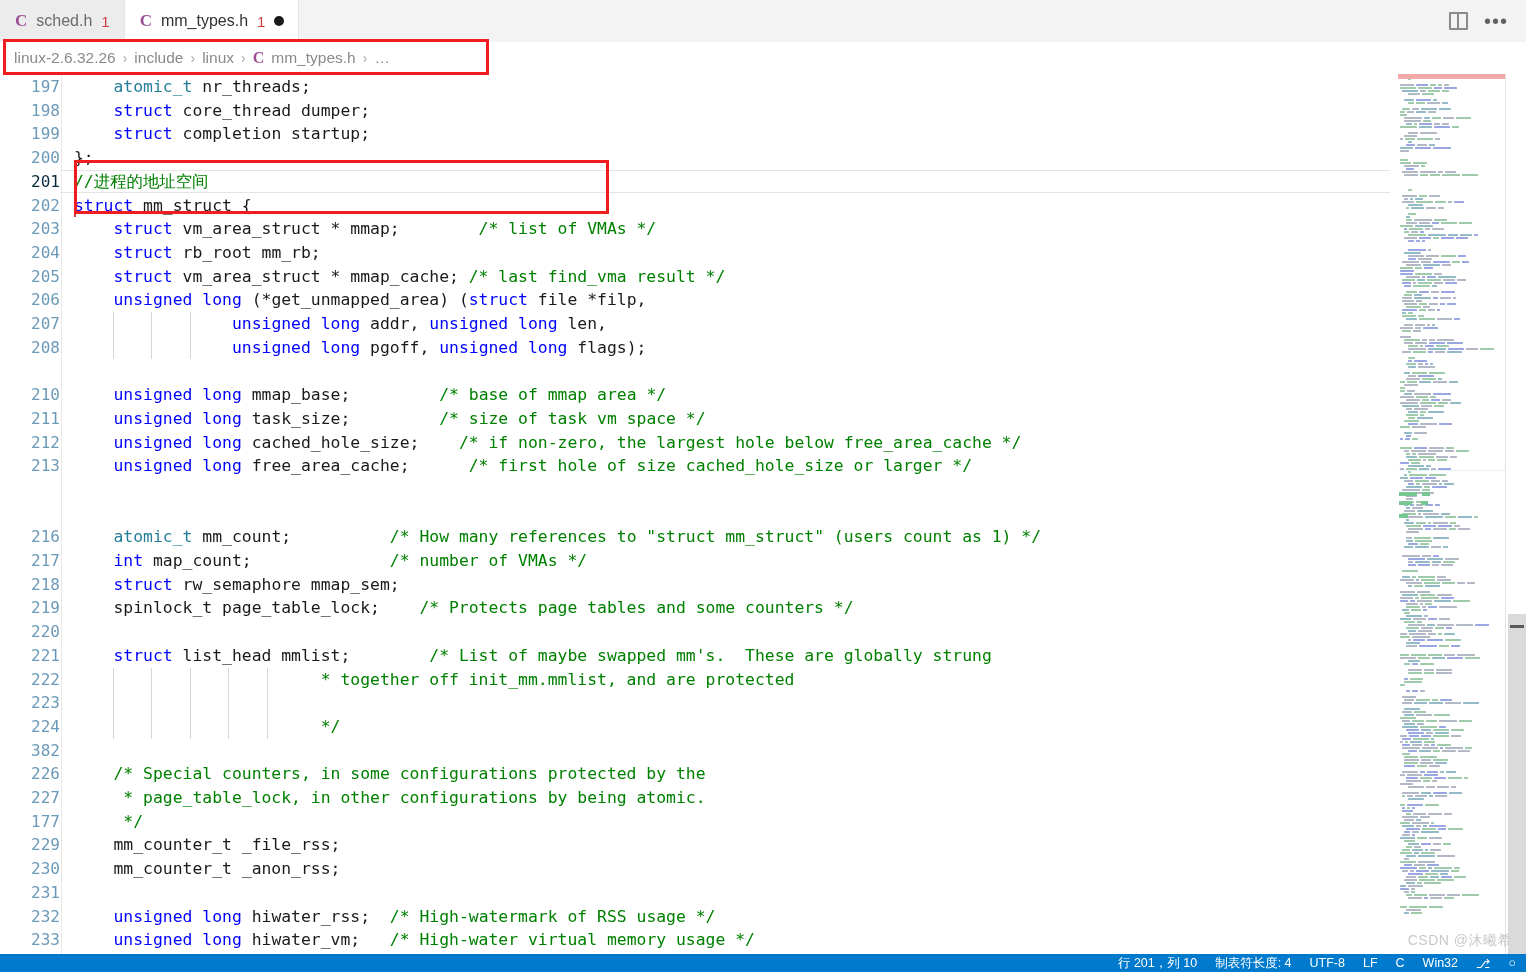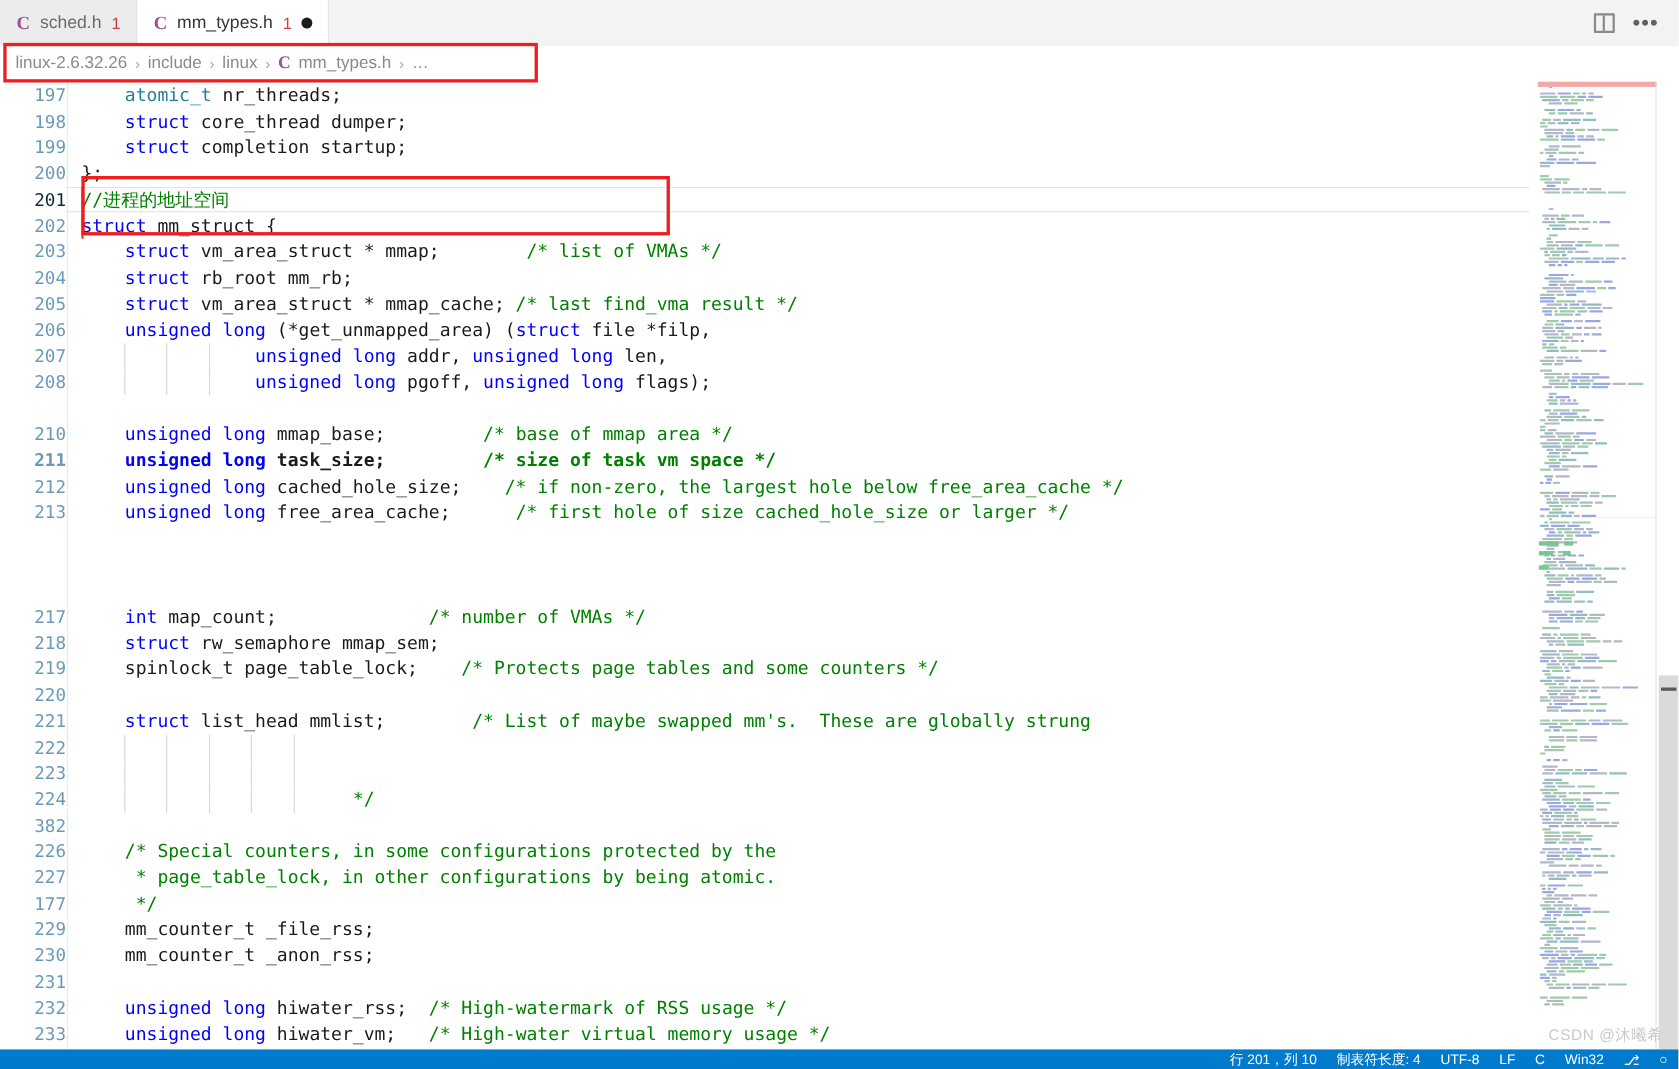--- a/index.html
+++ b/index.html
@@ -154,29 +154,30 @@
         <div class="row" style="position: absolute; left: 0px; right: 0px; top: 214.3px;"><span class="ln">206</span><span class="code"><span class="pl">    </span><span class="kw">unsigned long</span><span class="pl"> (*get_unmapped_area) (</span><span class="kw">struct</span><span class="pl"> file *filp,</span></span></div>
         <div class="row" style="position: absolute; left: 0px; right: 0px; top: 238px;"><span class="ln">207</span><span class="code"><span class="pl">    </span><span class="pl">            </span><span class="kw">unsigned long</span><span class="pl"> addr, </span><span class="kw">unsigned long</span><span class="pl"> len,</span></span></div>
         <div class="iguide" style="left: 112.6px; top: 238px; height: 23.7px;"></div>
         <div class="iguide" style="left: 151.2px; top: 238px; height: 23.7px;"></div>
         <div class="iguide" style="left: 189.8px; top: 238px; height: 23.7px;"></div>
         <div class="row" style="position: absolute; left: 0px; right: 0px; top: 261.7px;"><span class="ln">208</span><span class="code"><span class="pl">    </span><span class="pl">            </span><span class="kw">unsigned long</span><span class="pl"> pgoff, </span><span class="kw">unsigned long</span><span class="pl"> flags);</span></span></div>
         <div class="iguide" style="left: 112.6px; top: 261.7px; height: 23.7px;"></div>
         <div class="iguide" style="left: 151.2px; top: 261.7px; height: 23.7px;"></div>
         <div class="iguide" style="left: 189.8px; top: 261.7px; height: 23.7px;"></div>
         <div class="row" style="position: absolute; left: 0px; right: 0px; top: 309.1px;"><span class="ln">210</span><span class="code"><span class="pl">    </span><span class="kw">unsigned long</span><span class="pl"> mmap_base;</span><span class="cm">         /* base of mmap area */</span></span></div>
-        <div class="row" style="position: absolute; left: 0px; right: 0px; top: 332.8px; font-weight: bold;"><span class="ln">211</span><span class="code"><span class="pl">    </span><span class="kw">unsigned long</span><span class="pl"> task_size;</span><span class="cm">         /* size of task vm space */</span></span></div>
+        <div class="row" style="position: absolute; left: 0px; right: 0px; top: 332.8px;"><span class="ln">211</span><span class="code"><span class="pl">    </span><span class="kw">unsigned long</span><span class="pl"> task_size;</span><span class="cm">         /* size of task vm space */</span></span></div>
         <div class="row" style="position: absolute; left: 0px; right: 0px; top: 356.5px;"><span class="ln">212</span><span class="code"><span class="pl">    </span><span class="kw">unsigned long</span><span class="pl"> cached_hole_size;</span><span class="cm">    /* if non-zero, the largest hole below free_area_cache */</span></span></div>
         <div class="row" style="position: absolute; left: 0px; right: 0px; top: 380.2px;"><span class="ln">213</span><span class="code"><span class="pl">    </span><span class="kw">unsigned long</span><span class="pl"> free_area_cache;</span><span class="cm">      /* first hole of size cached_hole_size or larger */</span></span></div>
+        <div class="row" style="position: absolute; left: 0px; right: 0px; top: 451.3px;"><span class="ln">216</span><span class="code"><span class="pl">    </span><span class="ty">atomic_t</span><span class="pl"> mm_count;</span><span class="cm">          /* How many references to "struct mm_struct" (users count as 1) */</span></span></div>
         <div class="row" style="position: absolute; left: 0px; right: 0px; top: 475px;"><span class="ln">217</span><span class="code"><span class="pl">    </span><span class="kw">int</span><span class="pl"> map_count;</span><span class="cm">              /* number of VMAs */</span></span></div>
         <div class="row" style="position: absolute; left: 0px; right: 0px; top: 498.7px;"><span class="ln">218</span><span class="code"><span class="pl">    </span><span class="kw">struct</span><span class="pl"> rw_semaphore mmap_sem;</span></span></div>
         <div class="row" style="position: absolute; left: 0px; right: 0px; top: 522.4px;"><span class="ln">219</span><span class="code"><span class="pl">    </span><span class="pl">spinlock_t page_table_lock;</span><span class="cm">    /* Protects page tables and some counters */</span></span></div>
         <div class="row" style="position: absolute; left: 0px; right: 0px; top: 546.1px;"><span class="ln">220</span><span class="code"><span class="pl">    </span></span></div>
         <div class="row" style="position: absolute; left: 0px; right: 0px; top: 569.8px;"><span class="ln">221</span><span class="code"><span class="pl">    </span><span class="kw">struct</span><span class="pl"> list_head mmlist;</span><span class="cm">        /* List of maybe swapped mm's.  These are globally strung</span></span></div>
-        <div class="row" style="position: absolute; left: 0px; right: 0px; top: 593.5px;"><span class="ln">222</span><span class="code"><span class="pl">    </span></span></div>
+        <div class="row" style="position: absolute; left: 0px; right: 0px; top: 593.5px;"><span class="ln">222</span><span class="code"><span class="pl">    </span><span class="cm">                     * together off init_mm.mmlist, and are protected</span></span></div>
         <div class="iguide" style="left: 112.6px; top: 593.5px; height: 23.7px;"></div>
         <div class="iguide" style="left: 151.2px; top: 593.5px; height: 23.7px;"></div>
         <div class="iguide" style="left: 189.8px; top: 593.5px; height: 23.7px;"></div>
         <div class="iguide" style="left: 228.4px; top: 593.5px; height: 23.7px;"></div>
         <div class="iguide" style="left: 267px; top: 593.5px; height: 23.7px;"></div>
         <div class="row" style="position: absolute; left: 0px; right: 0px; top: 617.2px;"><span class="ln">223</span><span class="code"><span class="pl">    </span></span></div>
         <div class="iguide" style="left: 112.6px; top: 617.2px; height: 23.7px;"></div>
         <div class="iguide" style="left: 151.2px; top: 617.2px; height: 23.7px;"></div>
         <div class="iguide" style="left: 189.8px; top: 617.2px; height: 23.7px;"></div>
         <div class="iguide" style="left: 228.4px; top: 617.2px; height: 23.7px;"></div>

